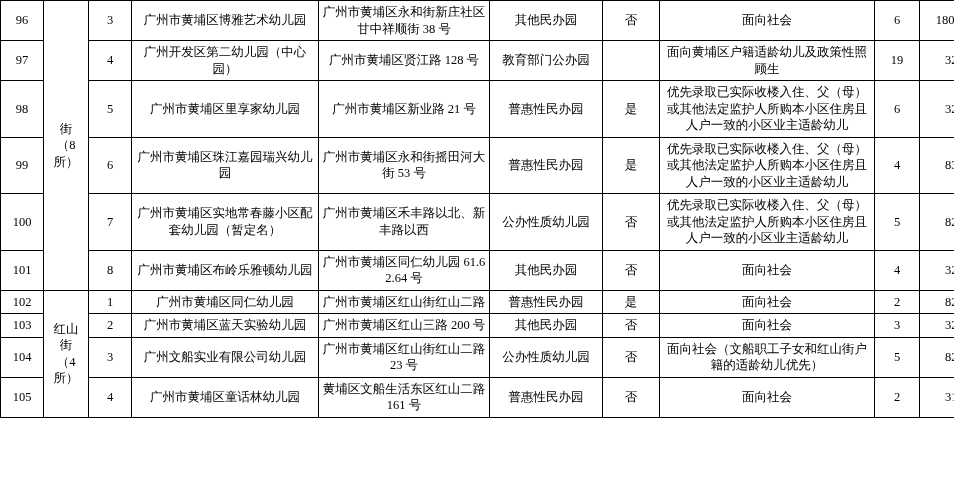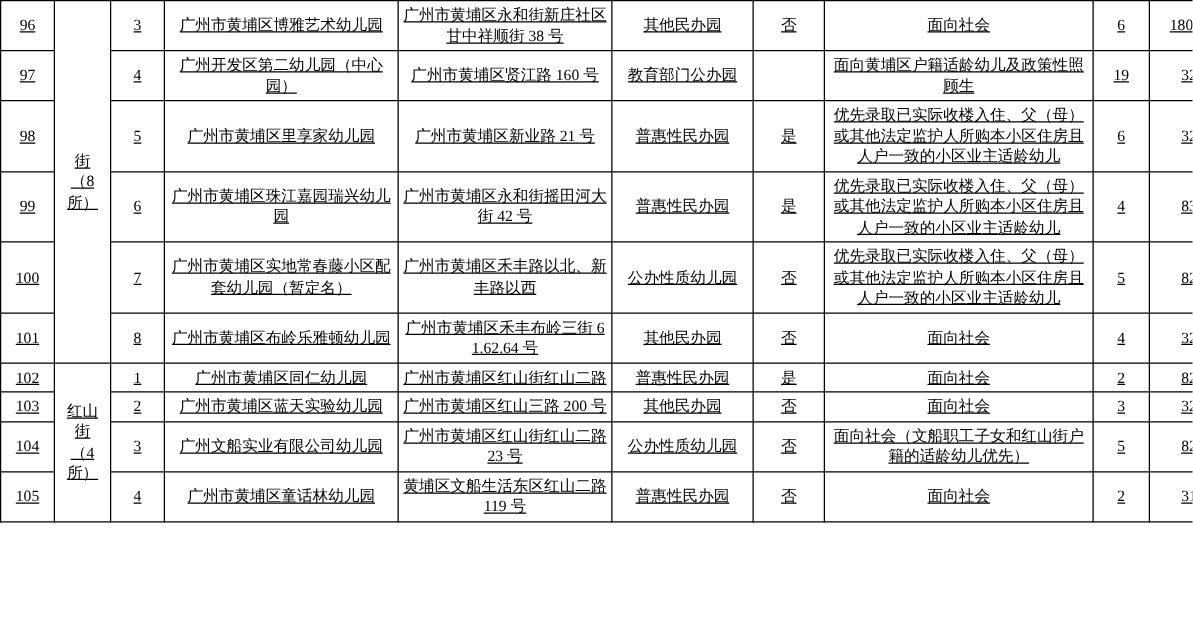--- a/index.html
+++ b/index.html
@@ -11,21 +11,20 @@
     width: 954px;
     height: 503px;
     font-family: "Liberation Serif", "DejaVu Serif", serif;
     color: #000000;
     overflow: hidden;
   }
   #sheet {
     width: 954px;
     height: 390px;
     position: relative;
-    text-decoration: underline;
   }
   table.kg-table {
     border-collapse: collapse;
     table-layout: fixed;
     width: 954px;
     margin: 0;
   }
   table.kg-table td {
     border: 1px solid #000000;
     text-align: center;
@@ -75,21 +74,21 @@
         <td class="c-scope">面向社会</td>
         <td class="c-class nowrap-num">6</td>
         <td class="c-phone nowrap-num">18011878016</td>
 
       </tr>
 
       <tr>
         <td class="c-idx">97</td>
         <td class="c-no">4</td>
         <td class="c-name">广州开发区第二幼儿园（中心园）</td>
-        <td class="c-addr">广州市黄埔区贤江路 160 号</td>
+        <td class="c-addr">广州市黄埔区贤江路 128 号</td>
         <td class="c-type">教育部门公办园</td>
         <td class="c-puhui"></td>
         <td class="c-scope">面向黄埔区户籍适龄幼儿及政策性照顾生</td>
         <td class="c-class nowrap-num">19</td>
         <td class="c-phone nowrap-num">32197985</td>
 
       </tr>
 
       <tr>
         <td class="c-idx">98</td>
@@ -101,21 +100,21 @@
         <td class="c-scope">优先录取已实际收楼入住、父（母）或其他法定监护人所购本小区住房且人户一致的小区业主适龄幼儿</td>
         <td class="c-class nowrap-num">6</td>
         <td class="c-phone nowrap-num">32197985</td>
 
       </tr>
 
       <tr>
         <td class="c-idx">99</td>
         <td class="c-no">6</td>
         <td class="c-name">广州市黄埔区珠江嘉园瑞兴幼儿园</td>
-        <td class="c-addr">广州市黄埔区永和街摇田河大街 42 号</td>
+        <td class="c-addr">广州市黄埔区永和街摇田河大街 53 号</td>
         <td class="c-type">普惠性民办园</td>
         <td class="c-puhui">是</td>
         <td class="c-scope">优先录取已实际收楼入住、父（母）或其他法定监护人所购本小区住房且人户一致的小区业主适龄幼儿</td>
         <td class="c-class nowrap-num">4</td>
         <td class="c-phone nowrap-num">83700283</td>
 
       </tr>
 
       <tr>
         <td class="c-idx">100</td>
@@ -127,21 +126,21 @@
         <td class="c-scope">优先录取已实际收楼入住、父（母）或其他法定监护人所购本小区住房且人户一致的小区业主适龄幼儿</td>
         <td class="c-class nowrap-num">5</td>
         <td class="c-phone nowrap-num">82392831</td>
 
       </tr>
 
       <tr>
         <td class="c-idx">101</td>
         <td class="c-no">8</td>
         <td class="c-name">广州市黄埔区布岭乐雅顿幼儿园</td>
-        <td class="c-addr">广州市黄埔区禾丰布岭三街 61.62.64 号</td>
+        <td class="c-addr">广州市黄埔区同仁幼儿园 61.62.64 号</td>
         <td class="c-type">其他民办园</td>
         <td class="c-puhui">否</td>
         <td class="c-scope">面向社会</td>
         <td class="c-class nowrap-num">4</td>
         <td class="c-phone nowrap-num">32168348</td>
 
       </tr>
 
       <tr>
         <td class="c-idx">102</td>
@@ -185,21 +184,21 @@
         <td class="c-scope">面向社会（文船职工子女和红山街户籍的适龄幼儿优先）</td>
         <td class="c-class nowrap-num">5</td>
         <td class="c-phone nowrap-num">82190869</td>
 
       </tr>
 
       <tr>
         <td class="c-idx">105</td>
         <td class="c-no">4</td>
         <td class="c-name">广州市黄埔区童话林幼儿园</td>
-        <td class="c-addr">黄埔区文船生活东区红山二路 119 号</td>
+        <td class="c-addr">黄埔区文船生活东区红山二路 161 号</td>
         <td class="c-type">普惠性民办园</td>
         <td class="c-puhui">否</td>
         <td class="c-scope">面向社会</td>
         <td class="c-class nowrap-num">2</td>
         <td class="c-phone nowrap-num">31601639</td>
 
       </tr>
 
     </tbody>
   </table>

